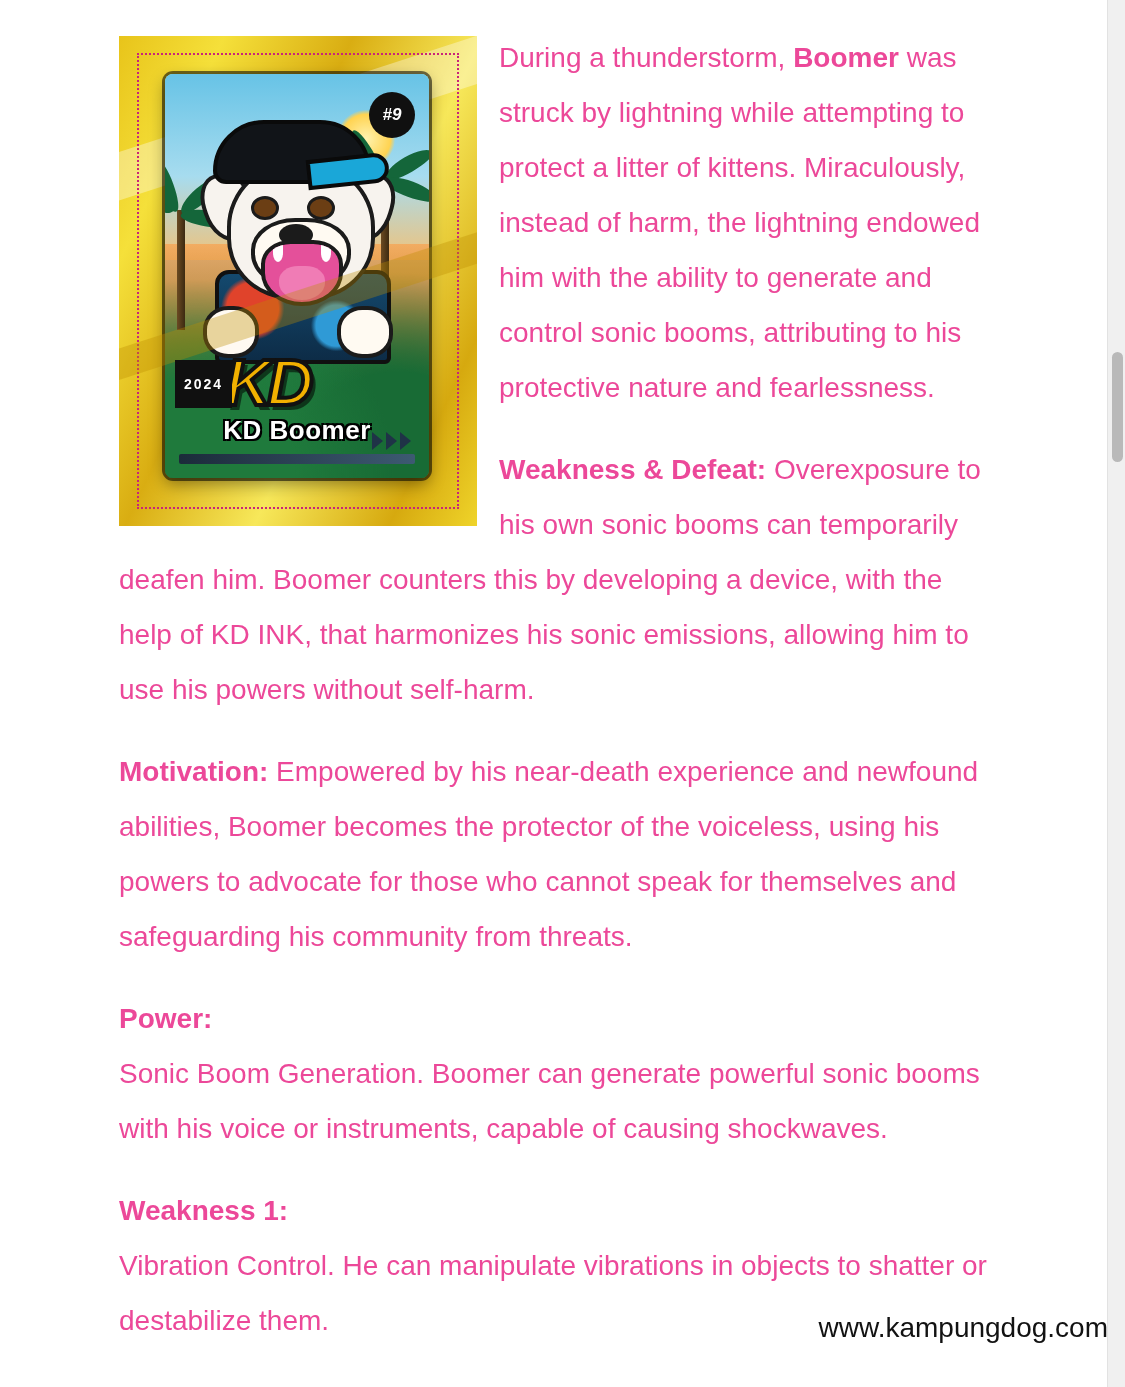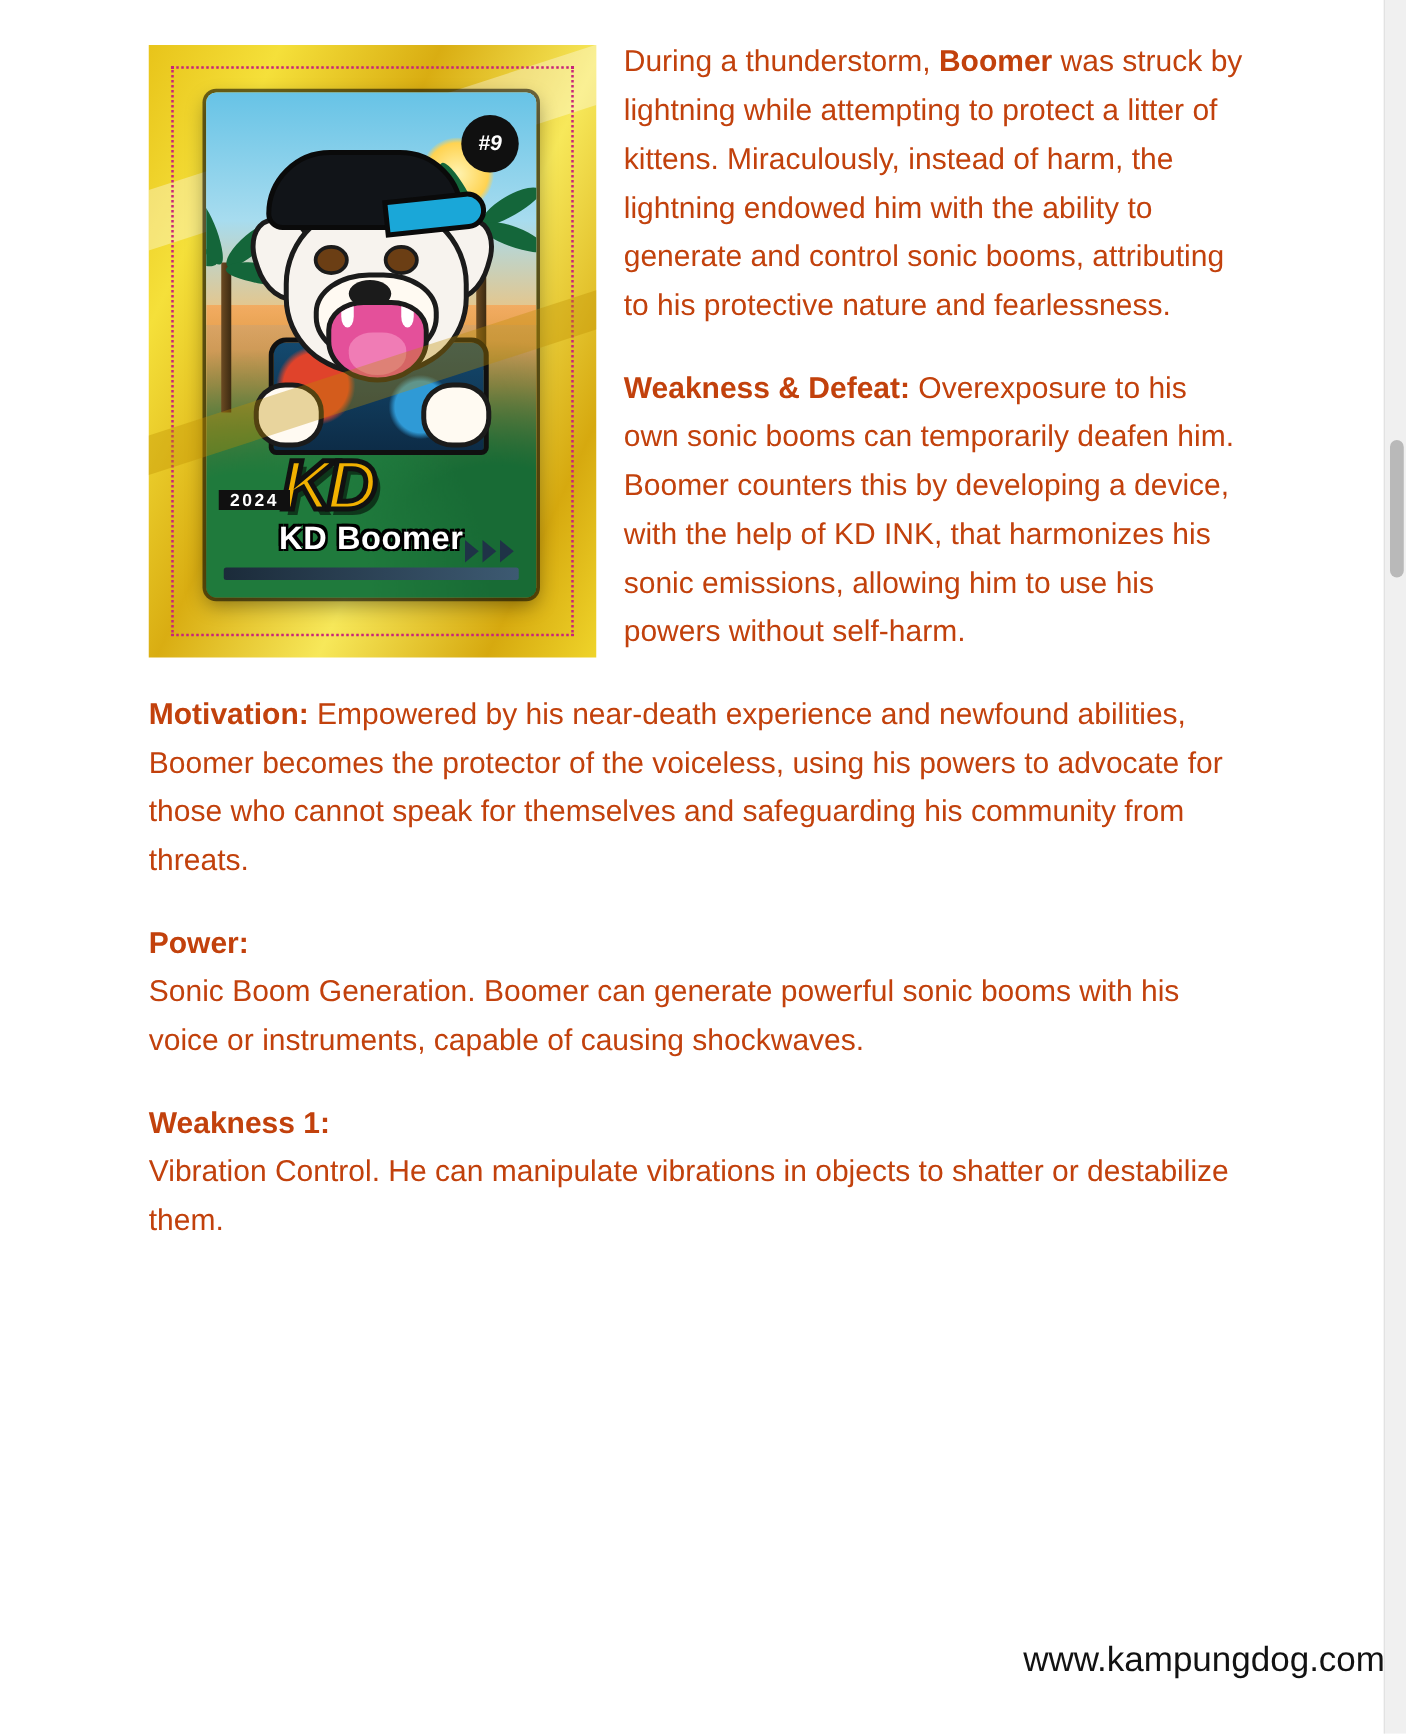--- a/index.html
+++ b/index.html
@@ -271,39 +271,39 @@
     font-style: italic;
     display: flex;
     align-items: center;
     justify-content: center;
     z-index: 5;
   }
   .kd-logo {
     position: absolute;
     left: 60px;
     bottom: 58px;
-    font-size: 56px;
+    font-size: 64px;
     font-weight: bold;
     font-style: italic;
     letter-spacing: -4px;
     color: #f2b100;
     -webkit-text-stroke: 4px #111;
     text-shadow: 4px 5px 0 rgba(0,0,0,0.55);
     z-index: 4;
   }
   .card-year {
     position: absolute;
     left: 10px;
     bottom: 70px;
     background: #101010;
     color: #ffffff;
     font-size: 14px;
     letter-spacing: 2px;
     font-weight: bold;
-    padding: 0 9px;
+    padding: 16px 9px;
     z-index: 6;
   }
   .card-name {
     position: absolute;
     left: 0;
     right: 0;
     bottom: 32px;
     text-align: center;
     color: #ffffff;
     font-size: 26px;
@@ -332,23 +332,23 @@
   }
   .chev {
     width: 0; height: 0;
     border-top: 9px solid transparent;
     border-bottom: 9px solid transparent;
     border-left: 11px solid #1f3347;
   }
 
   
   .body-text {
-    font-size: 24px;
-    line-height: 39px;
-    color: #c2410c;
+    font-size: 28px;
+    line-height: 55px;
+    color: #ec4899;
   }
   .body-text p {
     margin: 0 0 27px 0;
   }
   .body-text p.tight {
     margin-bottom: 0;
   }
   b { font-weight: bold; }
 
   .footer {

